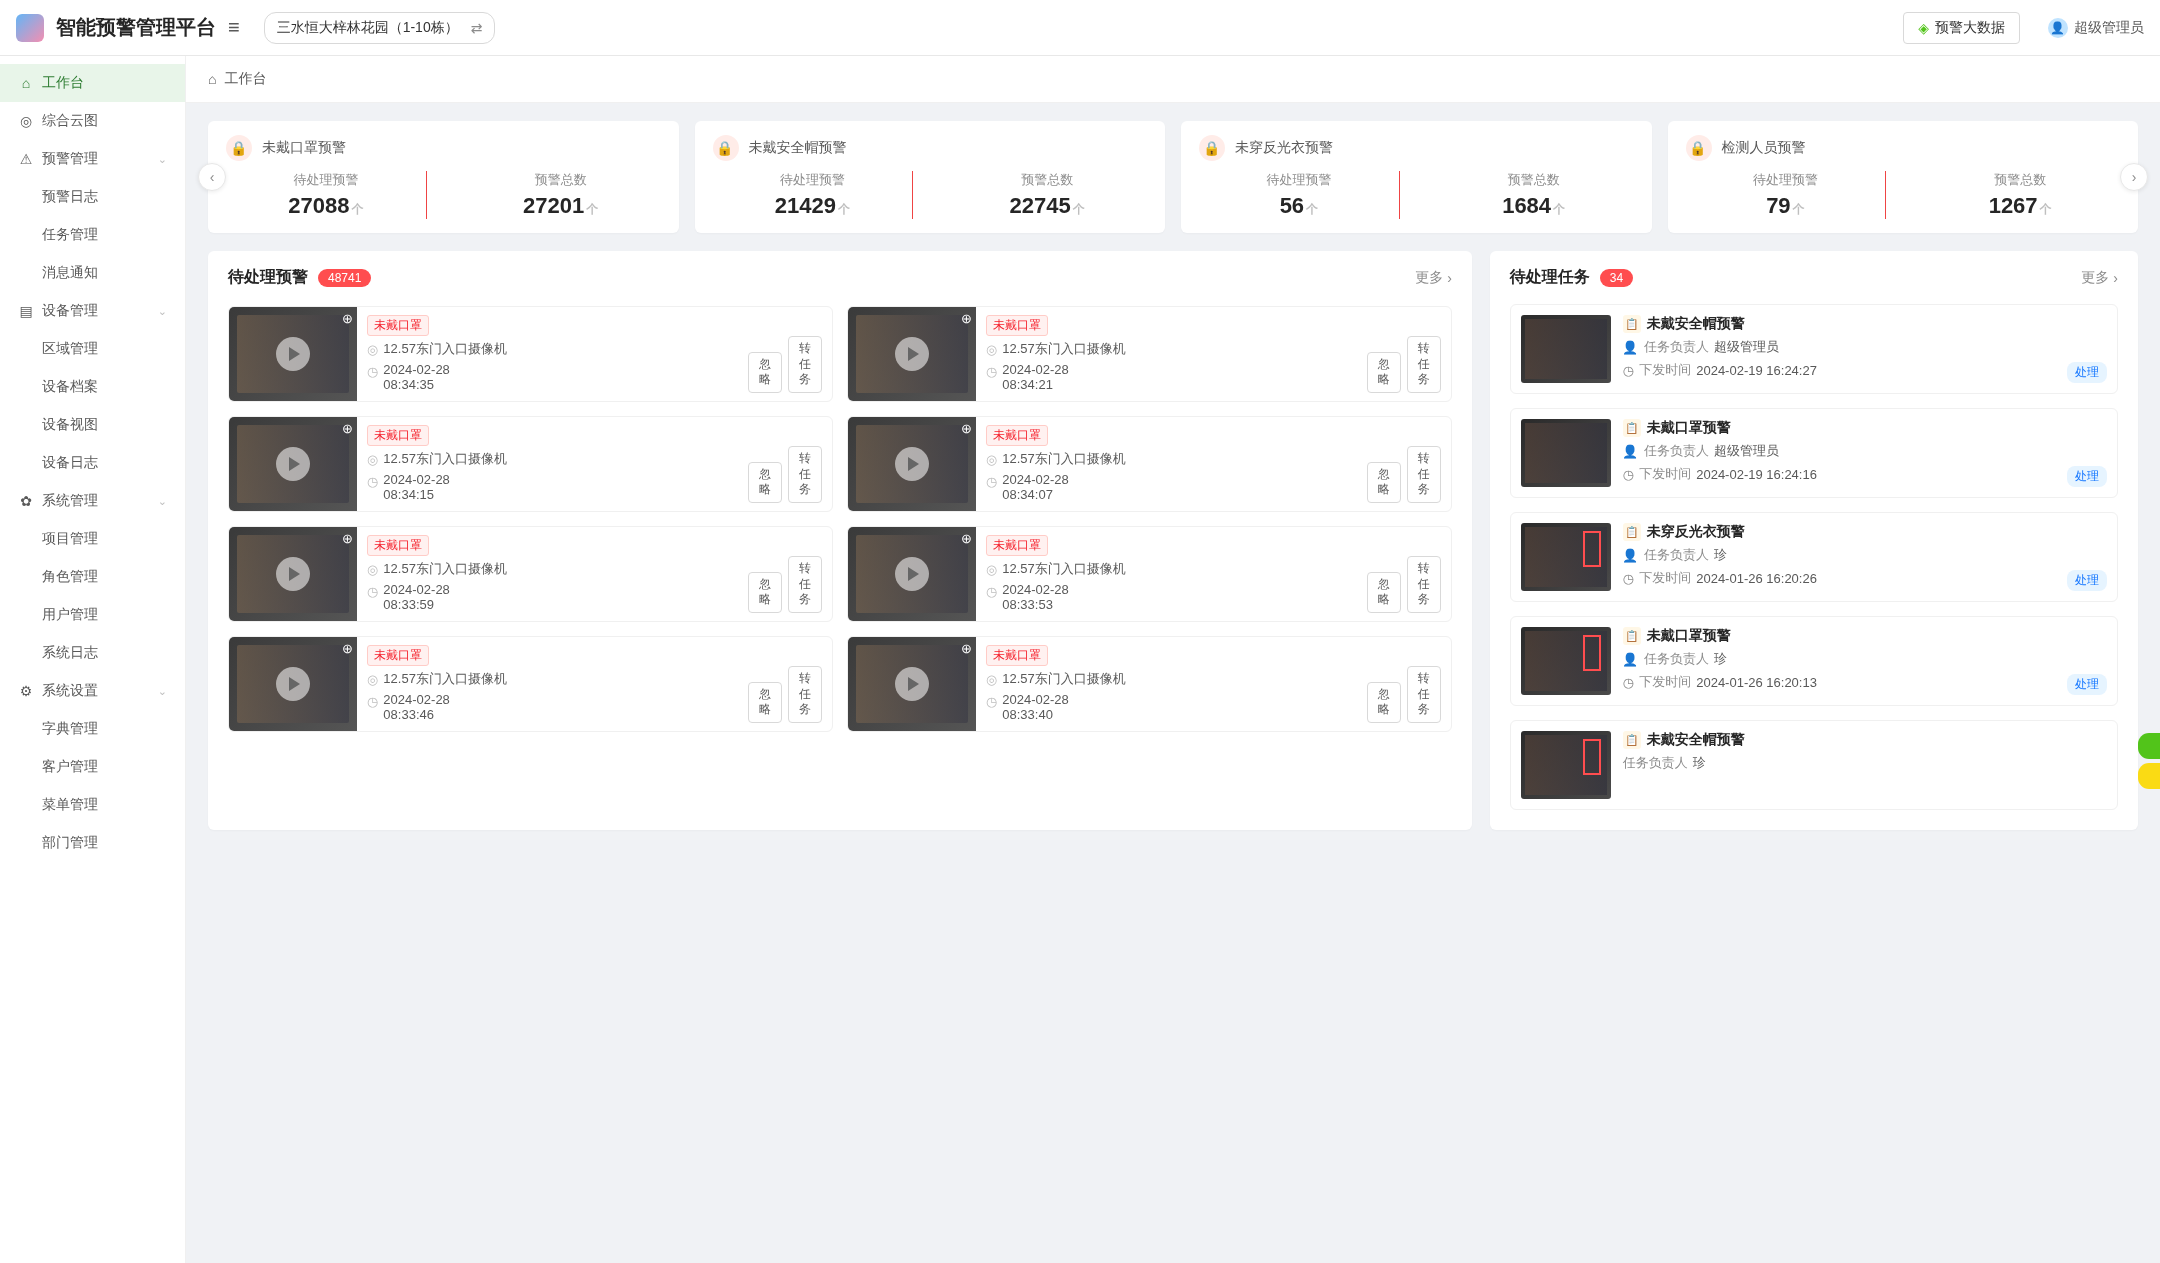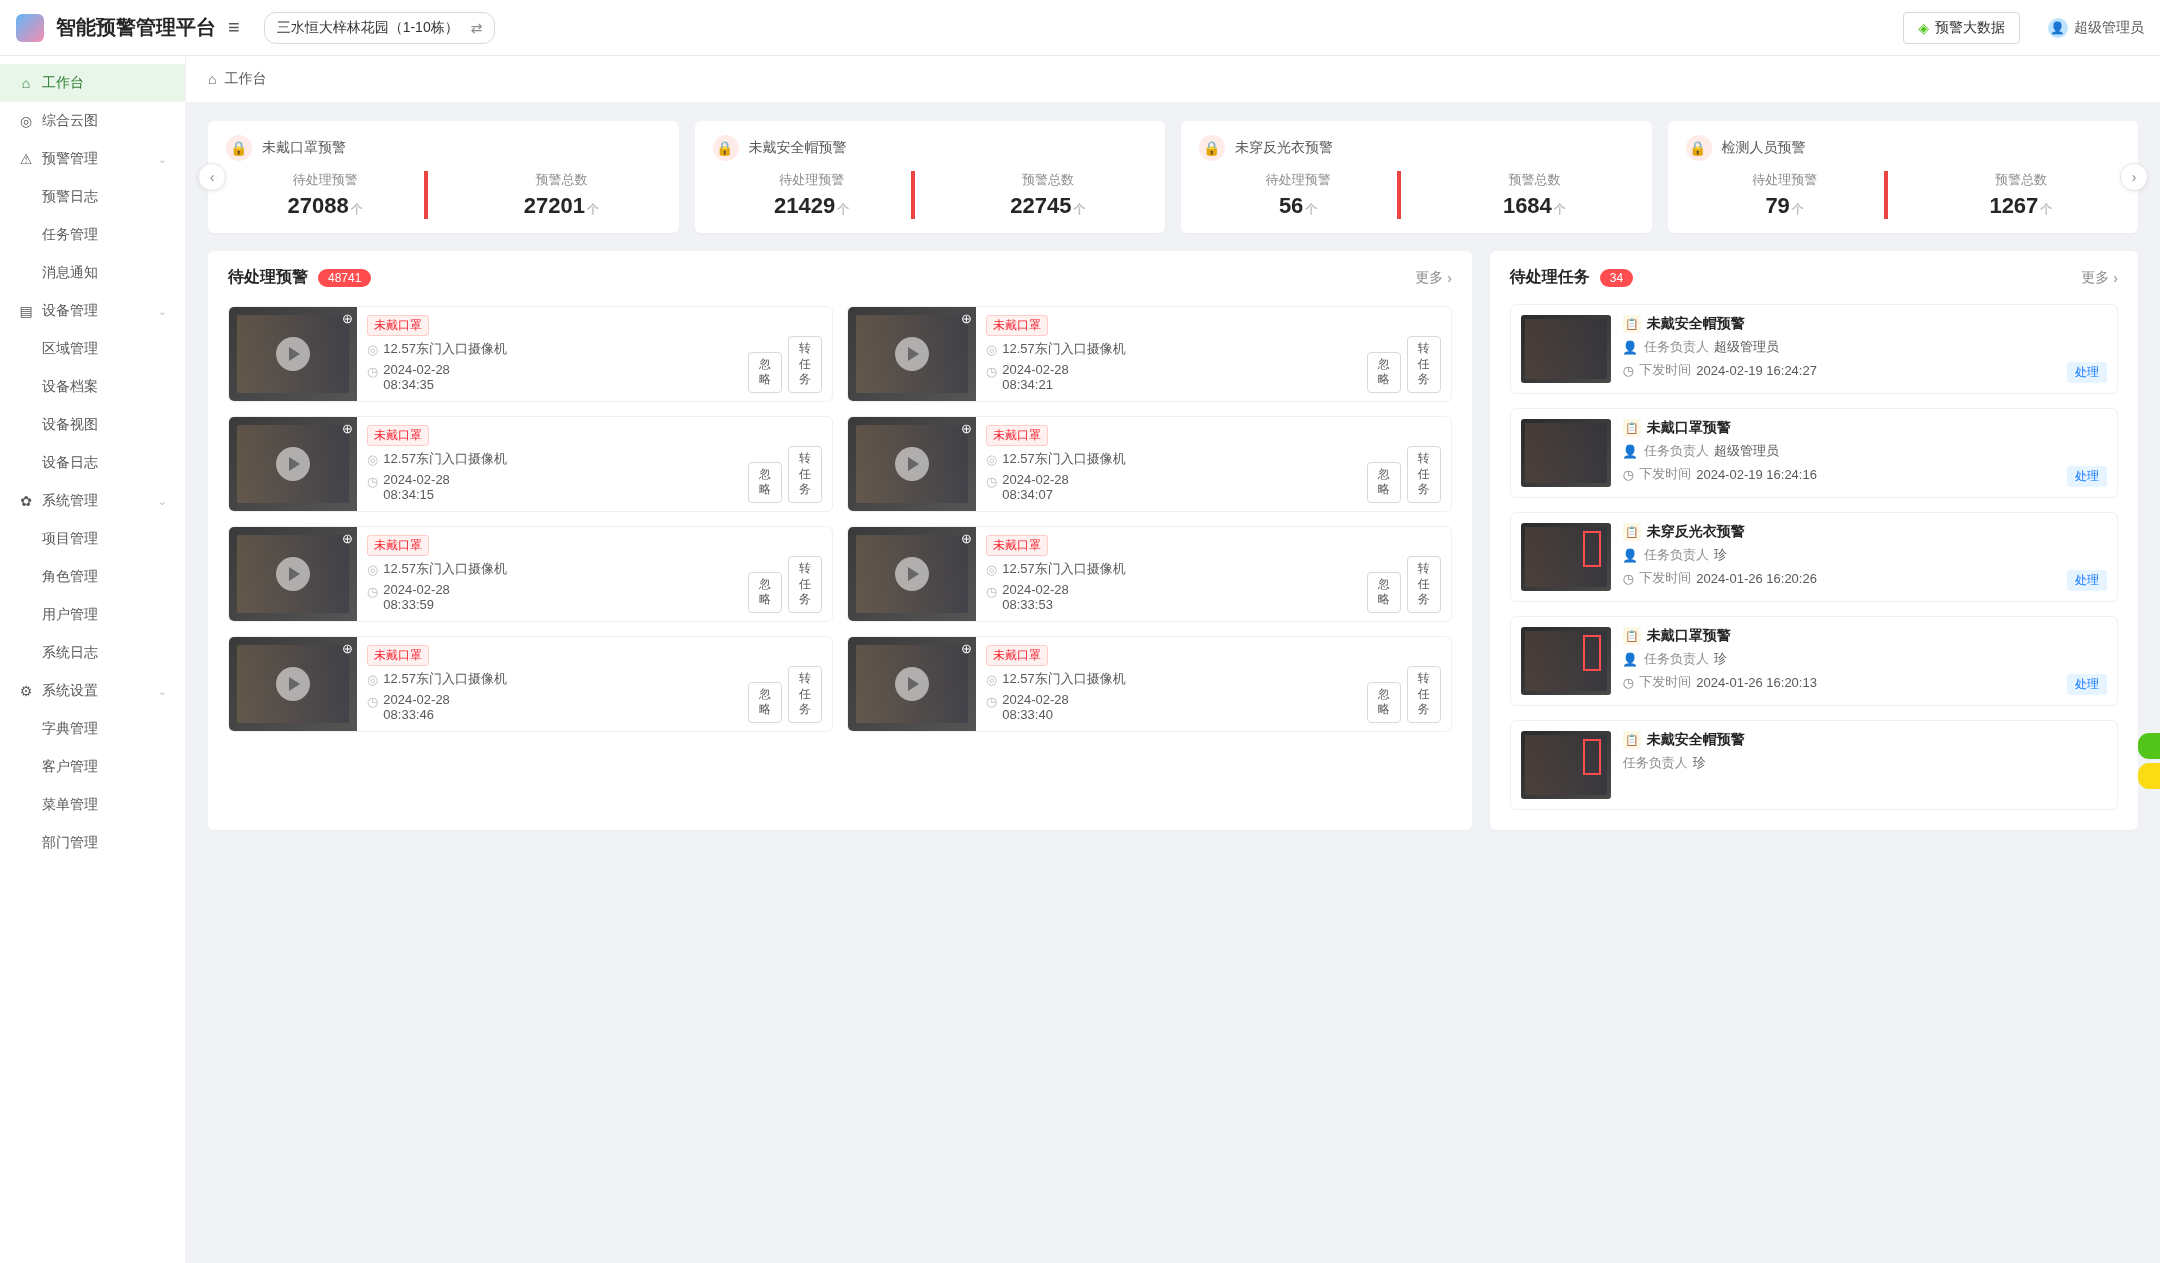--- a/index.html
+++ b/index.html
@@ -34,21 +34,21 @@
 
 
 .stats-wrap { position: relative; }
 .stats-row { display: flex; gap: 16px; }
 .stat-card { flex: 1; background: #fff; border-radius: 6px; padding: 14px 18px; box-shadow: 0 1px 2px rgba(0,0,0,0.03); }
 .stat-head { display: flex; align-items: center; gap: 10px; margin-bottom: 10px; }
 .stat-ico { width: 26px; height: 26px; border-radius: 50%; background: #ffece8; color: #ff5722; display: flex; align-items: center; justify-content: center; font-size: 14px; }
 .stat-title { color: #595959; font-size: 14px; }
 .stat-body { display: flex; }
 .stat-col { flex: 1; text-align: center; }
-.stat-col + .stat-col { border-left: 4px solid #ef4444; padding-left: 34px; }
+.stat-col + .stat-col { border-left: 1px solid #ef4444; padding-left: 34px; }
 .stat-label { color: #8c8c8c; font-size: 13px; margin-bottom: 4px; }
 .stat-val { font-size: 22px; font-weight: 700; color: #262626; }
 .stat-val .unit { font-size: 12px; color: #bfbfbf; margin-left: 2px; }
 .scroll-btn { position: absolute; top: 50%; transform: translateY(-50%); width: 28px; height: 28px; border-radius: 50%; background: #fff; border: 1px solid #e8e8e8; display: flex; align-items: center; justify-content: center; cursor: pointer; color: #8c8c8c; box-shadow: 0 1px 4px rgba(0,0,0,0.08); z-index: 2; }
 .scroll-btn.left { left: -10px; }
 .scroll-btn.right { right: -10px; }
 
 
 .panels { display: flex; gap: 18px; align-items: stretch; }
 .panel { background: #fff; border-radius: 6px; box-shadow: 0 1px 2px rgba(0,0,0,0.03); display: flex; flex-direction: column; }
@@ -81,21 +81,21 @@
 .task-list { display: flex; flex-direction: column; gap: 14px; padding: 4px 20px 20px; }
 .task-card { border: 1px solid #f0f0f0; border-radius: 6px; display: flex; gap: 12px; padding: 10px; position: relative; }
 .task-thumb { width: 90px; height: 68px; background: linear-gradient(135deg,#2a2a2a,#4a4a4a); border-radius: 3px; flex-shrink: 0; position: relative; overflow: hidden; }
 .task-thumb::after { content:''; position:absolute; inset:4px; background: linear-gradient(90deg, rgba(90,70,60,0.6), rgba(50,50,60,0.7)); }
 .task-thumb .hl { position: absolute; top: 8px; right: 10px; width: 18px; height: 36px; border: 2px solid #ff4d4f; z-index: 1; }
 .task-info { flex: 1; display: flex; flex-direction: column; gap: 5px; }
 .task-title { display: flex; align-items: center; gap: 6px; font-weight: 600; color: #262626; }
 .task-ico { width: 18px; height: 18px; border-radius: 3px; background: #fff7e6; color: #fa8c16; display: inline-flex; align-items: center; justify-content: center; font-size: 11px; }
 .task-row { display: flex; align-items: center; gap: 5px; color: #8c8c8c; font-size: 13px; }
 .task-row .val { color: #595959; }
-.task-btn { position: absolute; right: 10px; bottom: 10px; background: #e6f4ff; color: #1677ff; border-radius: 3px; padding: 2px 8px; font-size: 12px; cursor: pointer; border: none; }
+.task-btn { position: absolute; right: 10px; bottom: 10px; background: #e6f4ff; color: #1677ff; border-radius: 8px; padding: 2px 8px; font-size: 12px; cursor: pointer; border: none; }
 
 
 .side-blobs { position: fixed; right: 0; top: 58%; display: flex; flex-direction: column; gap: 4px; }
 .blob { width: 22px; height: 26px; border-radius: 11px 0 0 11px; }
 .blob.g { background: #52c41a; }
 .blob.y { background: #fadb14; }
 </style>
 </head>
 <body>
 

